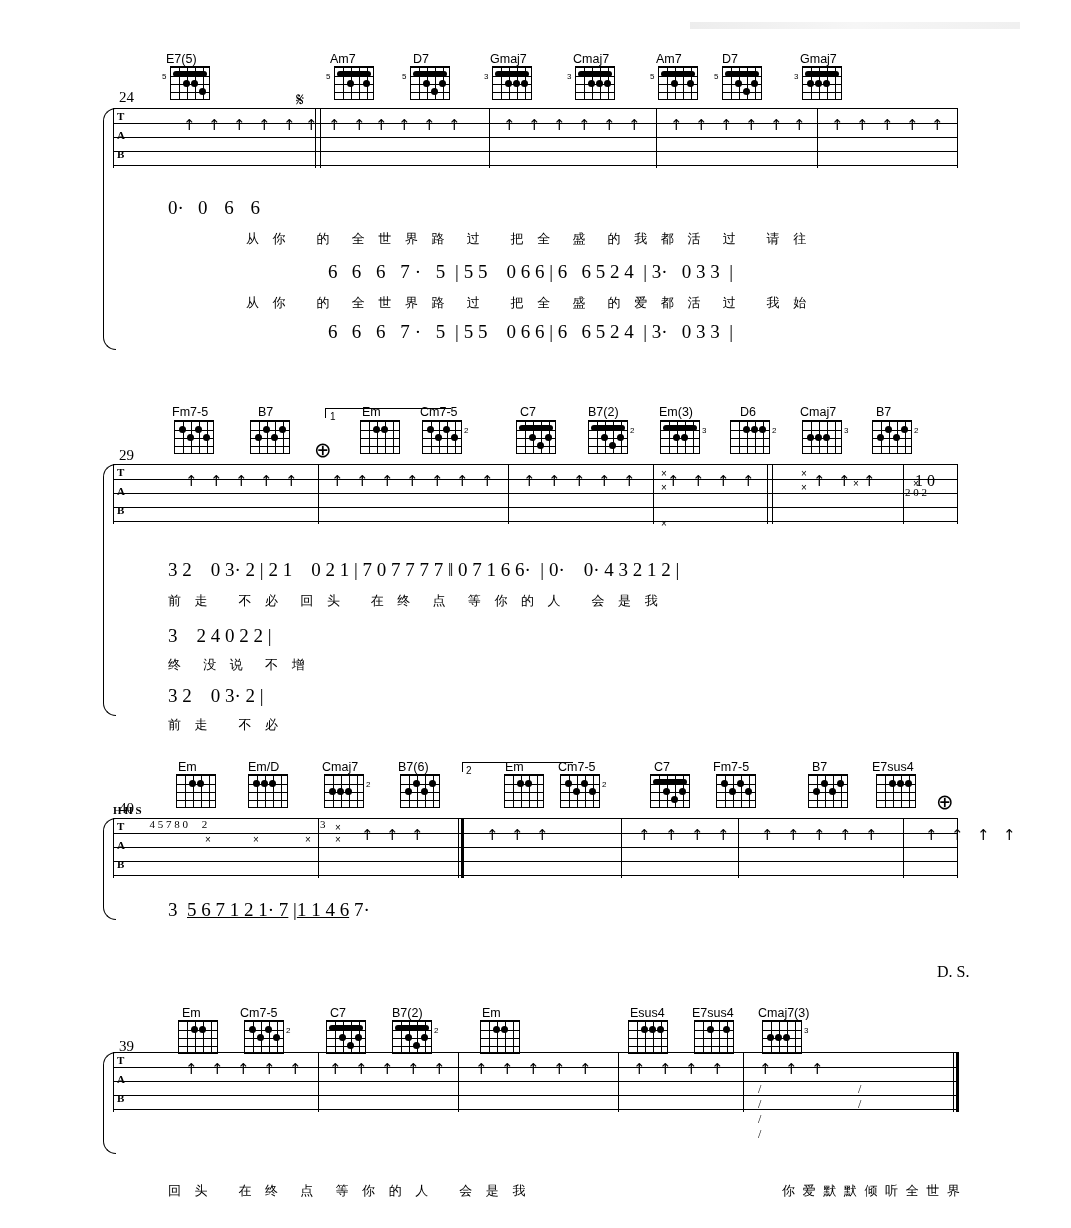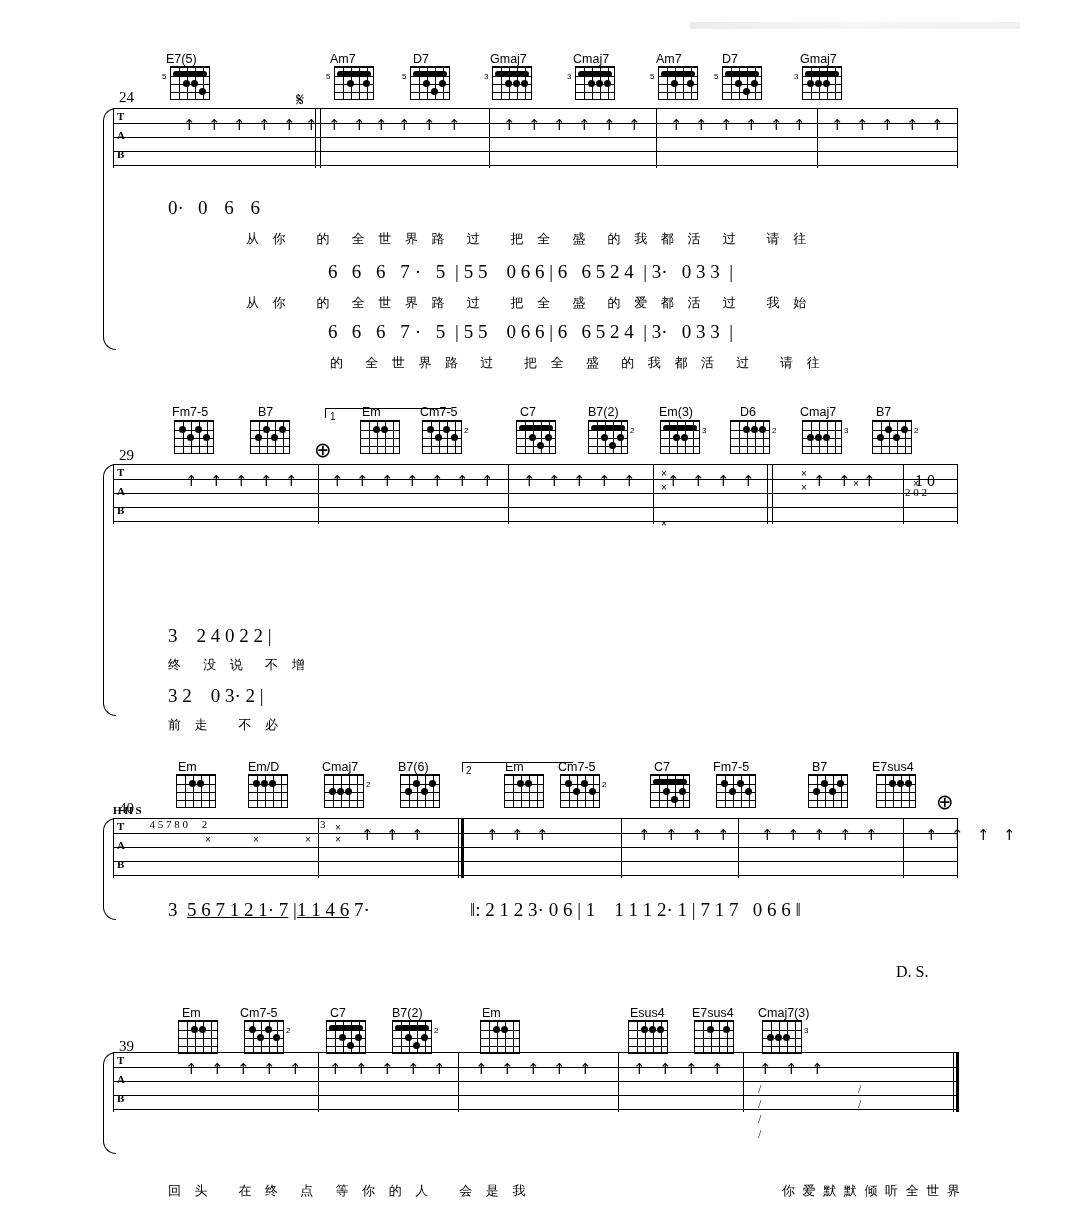--- a/index.html
+++ b/index.html
@@ -236,21 +236,20 @@
 
 <div class="segno" style="left:296px;top:88px;">𝄋</div>
 
 <div class="jp" style="left:168px;top:198px;">0·&nbsp;&nbsp;&nbsp;<span style="letter-spacing:6px">0 6 6</span></div>
 <div class="lyr" style="left:246px;top:232px;">从 你&nbsp;&nbsp; 的&nbsp; 全 世 界 路&nbsp; 过&nbsp;&nbsp; 把 全&nbsp; 盛&nbsp; 的 我 都 活&nbsp; 过&nbsp;&nbsp;&nbsp;请 往</div>
 
 <div class="jp" style="left:328px;top:262px;">6&nbsp;&nbsp; <span style="letter-spacing:5px">6 6 7· 5</span> | 5 5&nbsp;&nbsp;&nbsp; 0 6 6 | 6&nbsp;&nbsp; 6 5 2 4&nbsp;&nbsp;| 3·&nbsp;&nbsp;&nbsp;0 3 3&nbsp; |</div>
 <div class="lyr" style="left:246px;top:296px;">从 你&nbsp;&nbsp; 的&nbsp; 全 世 界 路&nbsp; 过&nbsp;&nbsp; 把 全&nbsp; 盛&nbsp; 的 爱 都 活&nbsp; 过&nbsp;&nbsp;&nbsp;我 始</div>
 
 <div class="jp" style="left:328px;top:322px;">6&nbsp;&nbsp; <span style="letter-spacing:5px">6 6 7· 5</span> | 5 5&nbsp;&nbsp;&nbsp; 0 6 6 | 6&nbsp;&nbsp; 6 5 2 4&nbsp;&nbsp;| 3·&nbsp;&nbsp;&nbsp;0 3 3&nbsp; |</div>
-<div class="lyr" style="left:330px;top:356px;">的&nbsp; 全 世 界 路&nbsp; 过&nbsp;&nbsp; 把 全&nbsp; 盛&nbsp; 的 我 都 活&nbsp; 过&nbsp;&nbsp;&nbsp;请 往</div>
 
 <div class="chordname abs" style="left:172px;top:405px;">Fm7-5</div>
 <div class="chordname abs" style="left:258px;top:405px;">B7</div>
 <div class="chordname abs" style="left:362px;top:405px;">Em</div>
 <div class="chordname abs" style="left:420px;top:405px;">Cm7-5</div>
 <div class="chordname abs" style="left:520px;top:405px;">C7</div>
 <div class="chordname abs" style="left:588px;top:405px;">B7(2)</div>
 <div class="chordname abs" style="left:659px;top:405px;">Em(3)</div>
 <div class="chordname abs" style="left:740px;top:405px;">D6</div>
 <div class="chordname abs" style="left:800px;top:405px;">Cmaj7</div>
@@ -466,20 +465,22 @@
   <span style="position:absolute;left:548px;top:14px">×</span>
   <span style="position:absolute;left:548px;top:50px">×</span>
   <span style="position:absolute;left:688px;top:0">×</span>
   <span style="position:absolute;left:688px;top:14px">×</span>
   <span style="position:absolute;left:740px;top:10px">×</span>
   <span style="position:absolute;left:800px;top:10px">×</span>
 </div>
 <div class="abs" style="left:915px;top:472px;font-family:'Liberation Serif',serif;font-size:16px;">1 0</div>
 <div class="abs" style="left:905px;top:486px;font-family:'Liberation Serif',serif;font-size:11px;">2 0 2</div>
 
+<div class="jp" style="left:168px;top:560px;">3 2&nbsp;&nbsp;&nbsp; 0 3· 2 | 2 1&nbsp;&nbsp;&nbsp; 0 2 1 | 7 0 7 7 7 7 ‖ 0 7 1 6 6·&nbsp;&nbsp;| 0·&nbsp;&nbsp;&nbsp; 0· 4 3 2 1 2 |</div>
+<div class="lyr" style="left:168px;top:594px;">前 走&nbsp;&nbsp; 不 必&nbsp; 回 头&nbsp;&nbsp;&nbsp;在 终&nbsp; 点&nbsp; 等 你 的 人&nbsp;&nbsp;&nbsp;会 是 我</div>
 
 <div class="jp" style="left:168px;top:626px;">3&nbsp;&nbsp;&nbsp; 2 4 0 2 2 |</div>
 <div class="lyr" style="left:168px;top:658px;">终&nbsp;&nbsp;没 说&nbsp; 不 增</div>
 
 <div class="jp" style="left:168px;top:686px;">3 2&nbsp;&nbsp;&nbsp; 0 3· 2 |</div>
 <div class="lyr" style="left:168px;top:718px;">前 走&nbsp;&nbsp; 不 必</div>
 
 <div class="chordname abs" style="left:178px;top:760px;">Em</div>
 <div class="chordname abs" style="left:248px;top:760px;">Em/D</div>
 <div class="chordname abs" style="left:322px;top:760px;">Cmaj7</div>
@@ -690,23 +691,22 @@
 </div>
 <div class="abs" style="left:113px;top:822px;font-size:10px;font-family:'Liberation Sans',sans-serif;">
   <span style="position:absolute;left:92px;top:12px">×</span>
   <span style="position:absolute;left:140px;top:12px">×</span>
   <span style="position:absolute;left:192px;top:12px">×</span>
   <span style="position:absolute;left:222px;top:12px">×</span>
   <span style="position:absolute;left:222px;top:0px">×</span>
 </div>
 
 <div class="jp" style="left:168px;top:900px;">3&nbsp;&nbsp;<span style="text-decoration:underline">5 6 7 1 2 1· 7</span>&nbsp;|<span style="text-decoration:underline">1 1 4 6</span> 7·</div>
-<div class="jp" style="left:470px;top:900px;">‖: 2 1 2 3· 0 6 | 1&nbsp;&nbsp;&nbsp; 1 1 1 2· 1 | 7 1 7&nbsp;&nbsp;&nbsp;0 6 6 ‖</div>
-
-<div class="ds" style="left:896px;top:963px;">D. S.</div>
+
+<div class="ds" style="left:937px;top:963px;">D. S.</div>
 
 <div class="chordname abs" style="left:182px;top:1006px;">Em</div>
 <div class="chordname abs" style="left:240px;top:1006px;">Cm7-5</div>
 <div class="chordname abs" style="left:330px;top:1006px;">C7</div>
 <div class="chordname abs" style="left:392px;top:1006px;">B7(2)</div>
 <div class="chordname abs" style="left:482px;top:1006px;">Em</div>
 <div class="chordname abs" style="left:630px;top:1006px;">Esus4</div>
 <div class="chordname abs" style="left:692px;top:1006px;">E7sus4</div>
 <div class="chordname abs" style="left:758px;top:1006px;">Cmaj7(3)</div>
 

